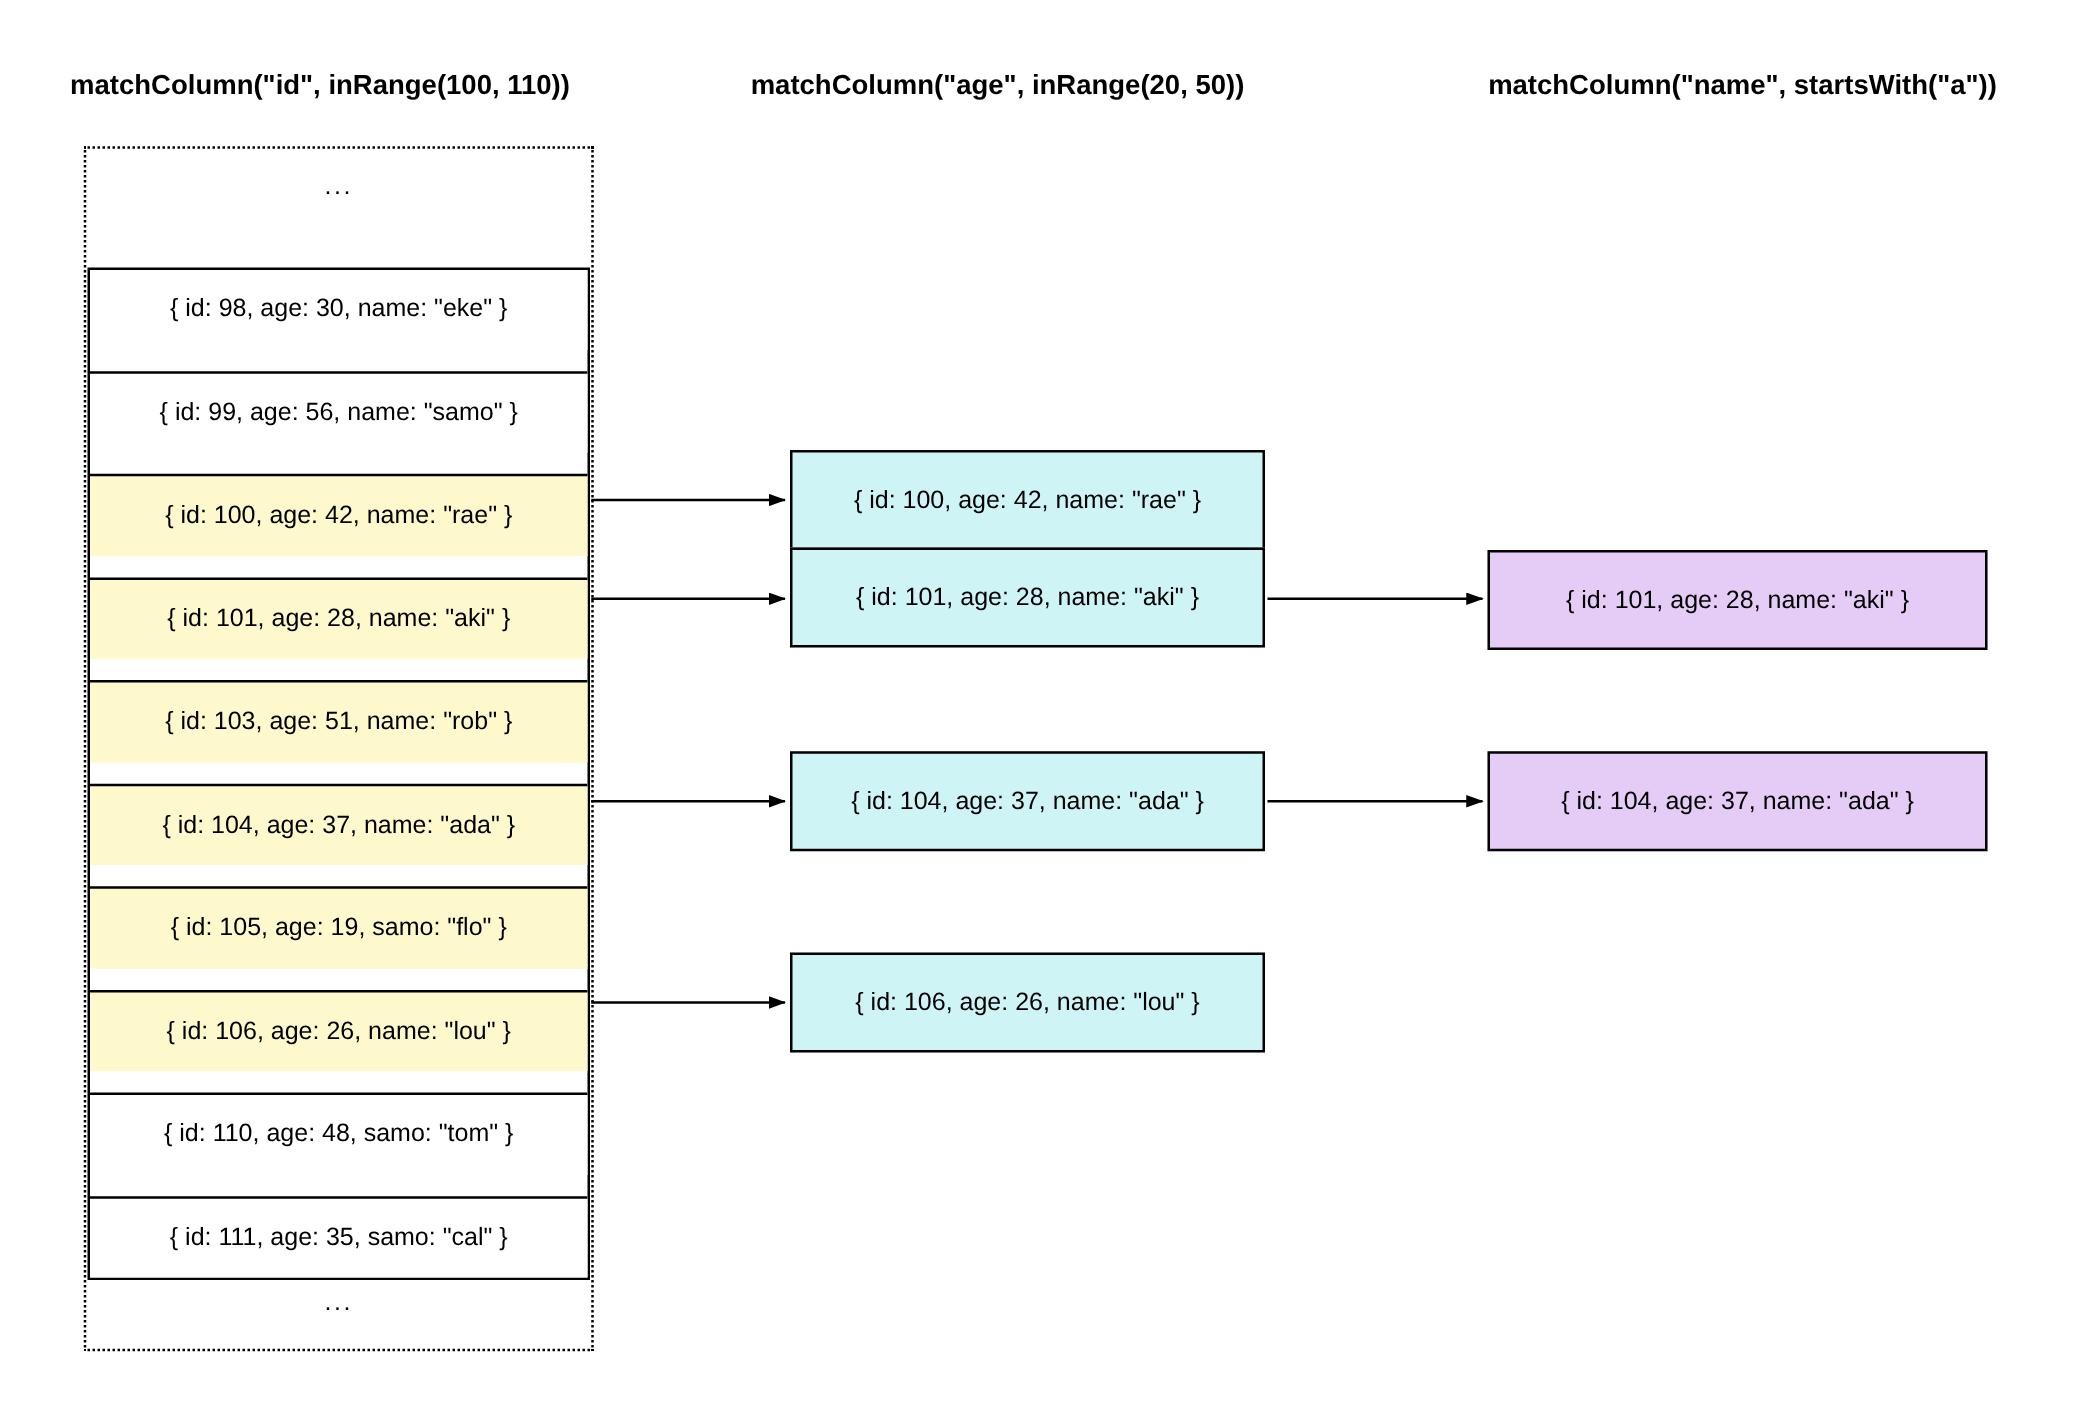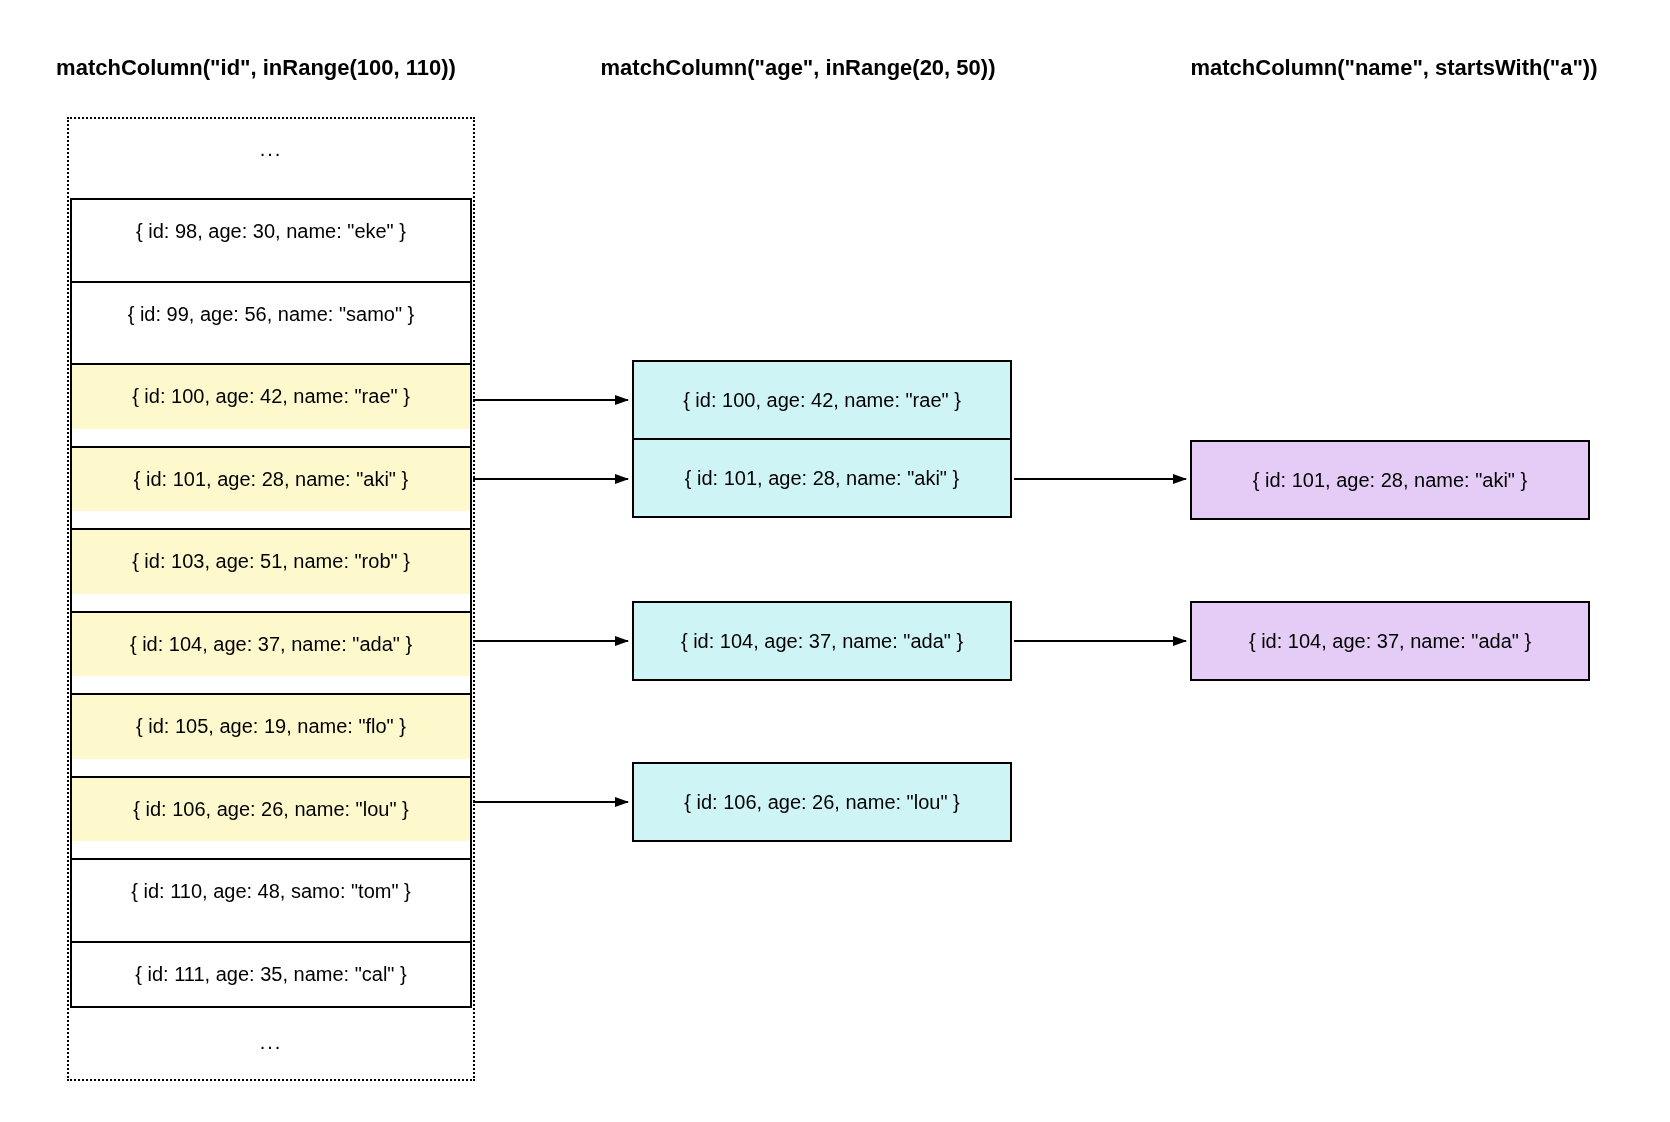--- a/index.html
+++ b/index.html
@@ -37,21 +37,21 @@
     text-align: center;
     font-size: 20px;
     color: #000000;
     letter-spacing: 2px;
   }
   .ellipsis.top { top: 138px; }
   .ellipsis.bottom { top: 1031px; }
   .source-stack {
     position: absolute;
     left: 70px;
-    top: 198px;
+    top: 214px;
     width: 402px;
     height: 810px;
     border: 2px solid var(--c-border, #000);
     box-sizing: border-box;
     display: flex;
     flex-direction: column;
     background: #ffffff;
   }
   .src-row {
     flex: 1;
@@ -98,24 +98,24 @@
   <div class="ellipsis top">...</div>
   <div class="ellipsis bottom">...</div>
 
   <div class="source-stack">
     <div class="src-row">{ id: 98, age: 30, name: "eke" }</div>
     <div class="src-row">{ id: 99, age: 56, name: "samo" }</div>
     <div class="src-row matched">{ id: 100, age: 42, name: "rae" }</div>
     <div class="src-row matched">{ id: 101, age: 28, name: "aki" }</div>
     <div class="src-row matched">{ id: 103, age: 51, name: "rob" }</div>
     <div class="src-row matched">{ id: 104, age: 37, name: "ada" }</div>
-    <div class="src-row matched">{ id: 105, age: 19, name: "flo" }</div>
+    <div class="src-row matched">{ id: 105, age: 19, samo: "flo" }</div>
     <div class="src-row matched">{ id: 106, age: 26, name: "lou" }</div>
     <div class="src-row">{ id: 110, age: 48, samo: "tom" }</div>
-    <div class="src-row">{ id: 111, age: 35, name: "cal" }</div>
+    <div class="src-row">{ id: 111, age: 35, samo: "cal" }</div>
   </div>
 
   <div class="box cyan" style="top:360px;">{ id: 100, age: 42, name: "rae" }</div>
   <div class="box cyan" style="top:438px;">{ id: 101, age: 28, name: "aki" }</div>
   <div class="box cyan" style="top:601px;">{ id: 104, age: 37, name: "ada" }</div>
   <div class="box cyan" style="top:762px;">{ id: 106, age: 26, name: "lou" }</div>
 
   <div class="box purple" style="top:440px;">{ id: 101, age: 28, name: "aki" }</div>
   <div class="box purple" style="top:601px;">{ id: 104, age: 37, name: "ada" }</div>
 

